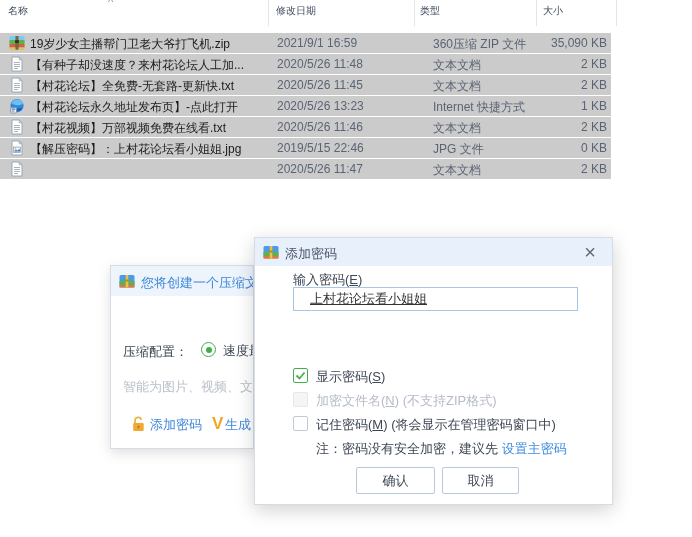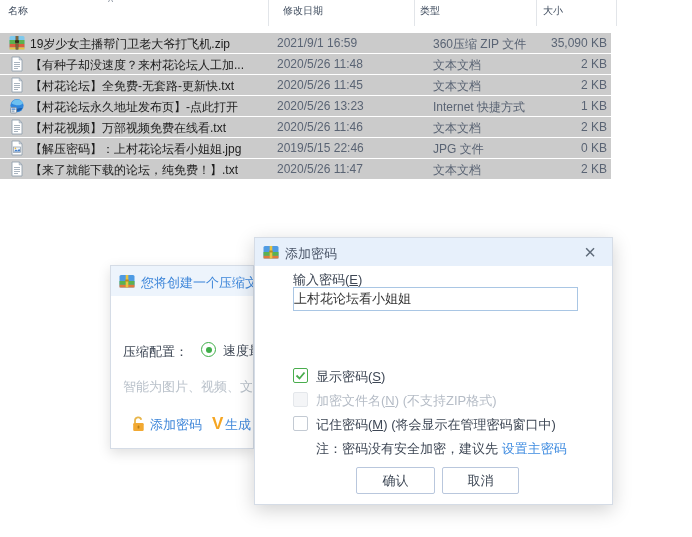--- a/index.html
+++ b/index.html
@@ -30,21 +30,21 @@
   .dlg-left .titlebar { width:290px; height:30px; background:#edf4fc; }
   .tb-icon { position:absolute; left:8px; top:6px; width:16px; height:16px; }
   .tb-icon svg { display:block; width:16px; height:16px; }
   .dlg-left .tb-icon { top:7px; }
   .tb-title { position:absolute; left:30px; top:7px; font-size:13px; color:#4a5568; white-space:nowrap; }
   .dlg-left .tb-title { top:8px; color:#3e86d9; }
   .close-x { position:absolute; right:10px; top:1px; width:24px; height:26px; font-size:20px;
              line-height:26px; text-align:center; color:#5f6b7a; cursor:pointer; }
 
   .text-input { position:absolute; border:1px solid #a9c6e4; background:#fff; font-size:13px;
-                color:#333; padding:0 0; font-family:inherit; }
+                color:#333; padding:0 16px; font-family:inherit;text-decoration:underline; }
   .dl-input { left:12px; top:38px; width:230px; height:26px; border-color:#9ec1e8; }
   .dr-input { left:38px; top:49px; width:285px; height:24px; }
 
   .fld-label { position:absolute; font-size:13px; color:#3d4654; white-space:nowrap; }
   .mnemonic { text-decoration:underline; }
 
   .cfg-row { position:absolute; left:12px; top:76px; width:270px; height:18px; }
   .radio { position:absolute; left:78px; top:0; width:15px; height:15px; border:1.5px solid #3fae49;
            border-radius:50%; background:#fff; }
   .radio::after { content:""; position:absolute; left:3.5px; top:3.5px; width:6px; height:6px;
@@ -72,21 +72,21 @@
   .btn-cancel { left:187px; width:77px; }
 </style>
 </head>
 <body>
 
 <div id="screen">
 
   <div>
     <span class="sort-caret">^</span>
     <span class="hdr-label" style="left:8px">名称</span>
-    <span class="hdr-label" style="left:283px">修改日期</span>
+    <span class="hdr-label" style="left:276px">修改日期</span>
     <span class="hdr-label" style="left:420px">类型</span>
     <span class="hdr-label" style="left:543px">大小</span>
     <div class="vsep" style="left:268px"></div>
     <div class="vsep" style="left:414px"></div>
     <div class="vsep" style="left:536px"></div>
     <div class="vsep" style="left:616px"></div>
   </div>
 
   <div class="frow" style="top:33px">
     <span class="ficon">
@@ -203,21 +203,20 @@
           <path d="M3 1h7.2L13 3.8V15H3z" fill="#fff" stroke="#93a1af" stroke-width="0.9"></path>
           <path d="M10.2 1L13 3.8h-2.8z" fill="#dde4ea" stroke="#93a1af" stroke-width="0.7"></path>
           <g stroke="#9fabb8" stroke-width="0.9">
             <line x1="5" y1="6.5" x2="11" y2="6.5"></line>
             <line x1="5" y1="8.5" x2="11" y2="8.5"></line>
             <line x1="5" y1="10.5" x2="11" y2="10.5"></line>
             <line x1="5" y1="12.5" x2="9" y2="12.5"></line>
           </g>
         </svg>
       </span>
-    <span class="c-name">【来了就能下载的论坛，纯免费！】.txt</span>
     <span class="c-date">2020/5/26 11:47</span>
     <span class="c-type">文本文档</span>
     <span class="c-size">2 KB</span>
   </div>
 
   <div class="dlg dlg-left">
     <div class="titlebar">
       <span class="tb-icon">
           <svg viewBox="0 0 16 16">
             <rect x="0.5" y="2" width="15" height="12.5" rx="1.5" fill="#4e9be4"></rect>

